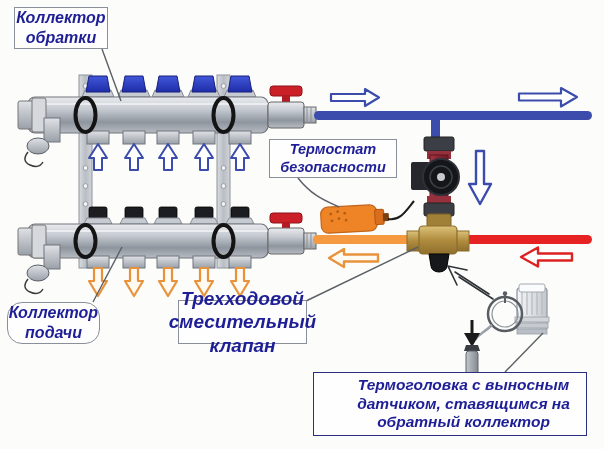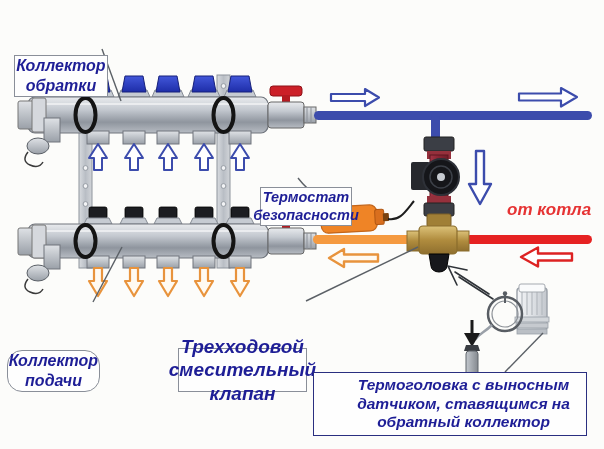--- a/index.html
+++ b/index.html
@@ -7,28 +7,28 @@
     position:relative;width:604px;height:449px;background:#fcfcfa;
     font-family:"Liberation Sans",sans-serif;overflow:hidden;
   }
   .stage svg{position:absolute;left:0;top:0;}
   .callout{
     position:absolute;display:flex;align-items:center;justify-content:center;
     text-align:center;background:#fefefe;
     color:#1e1e96;font-weight:bold;font-style:italic;line-height:1.22;
     box-sizing:border-box;z-index:5;
   }
-  .gray-border{border:1.6px solid #8a8f99;margin-top:48px;}
+  .gray-border{border:1.6px solid #8a8f99;}
   .navy-border{border:1.5px solid #2a2f80;padding-left:27px;}
   .floating{
     position:absolute;color:#1e1e96;font-weight:bold;font-style:italic;z-index:5;
     white-space:nowrap;
   }
   #lbl-return{left:14px;top:7px;width:94px;height:42px;font-size:16px;}
-  #lbl-thermostat{left:260px;top:139px;width:92px;height:39px;font-size:14.5px;}
+  #lbl-thermostat{left:269px;top:139px;width:128px;height:39px;font-size:14.5px;}
   #lbl-supply{left:7px;top:302px;width:93px;height:42px;font-size:16px;border-radius:15px;}
   #lbl-mixvalve{left:178px;top:300px;width:129px;height:44px;font-size:19px;}
   #lbl-thermohead{left:313px;top:372px;width:274px;height:64px;font-size:15.5px;}
   #lbl-toboiler{left:507px;top:58px;font-size:18px;}
   #lbl-fromboiler{left:507px;top:200px;font-size:17px;color:#e63333;}
 </style>
 </head>
 <body>
 
 <div class="stage">
@@ -306,15 +306,14 @@
     <path d="M493 299 L459 277"></path>
     <path d="M467 270 L448 266 L457 285"></path>
   </g>
 </svg>
 
 <div id="lbl-return" class="callout gray-border">Коллектор обратки</div>
 <div id="lbl-thermostat" class="callout gray-border">Термостат безопасности</div>
 <div id="lbl-supply" class="callout gray-border">Коллектор подачи</div>
 <div id="lbl-mixvalve" class="callout gray-border">Трехходовой смесительный клапан</div>
 <div id="lbl-thermohead" class="callout navy-border">Термоголовка с выносным датчиком, ставящимся на обратный коллектор</div>
-<div id="lbl-fromboiler" class="floating">от котла</div>
 
 </div>
 
 </body></html>

